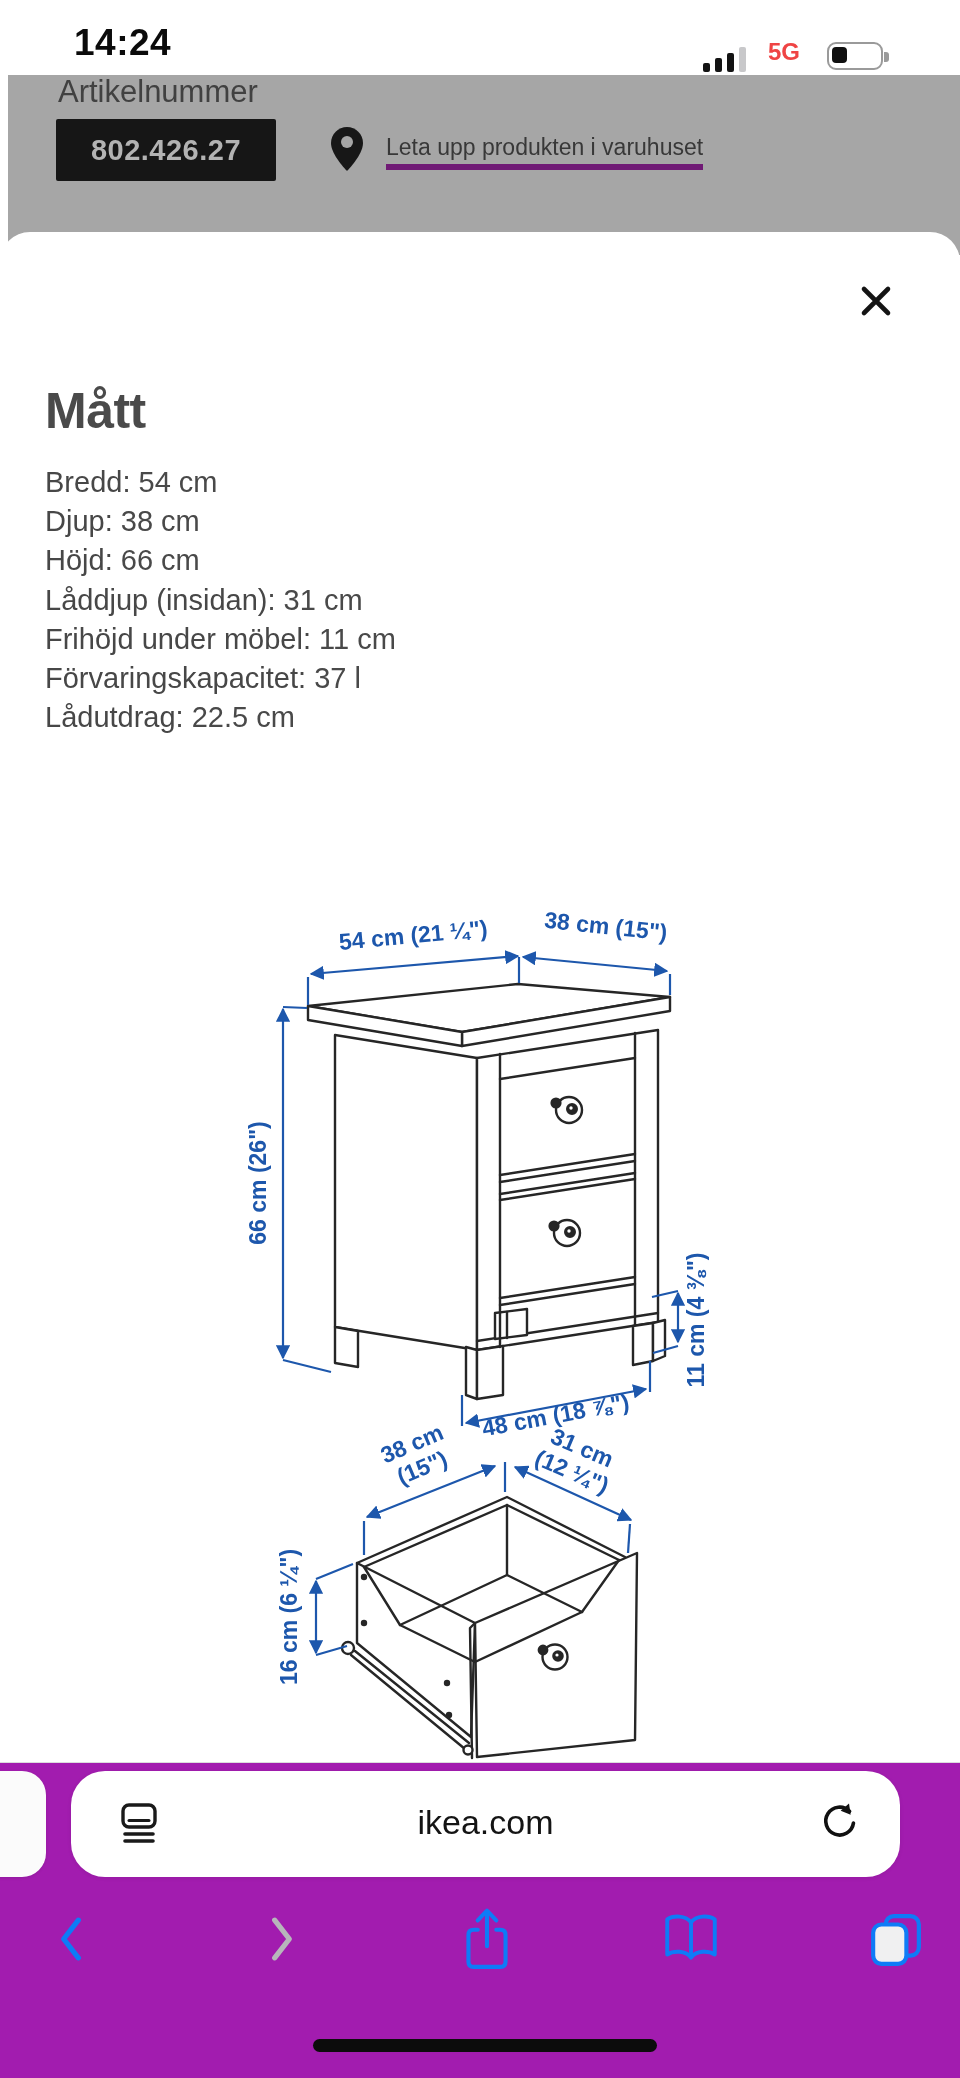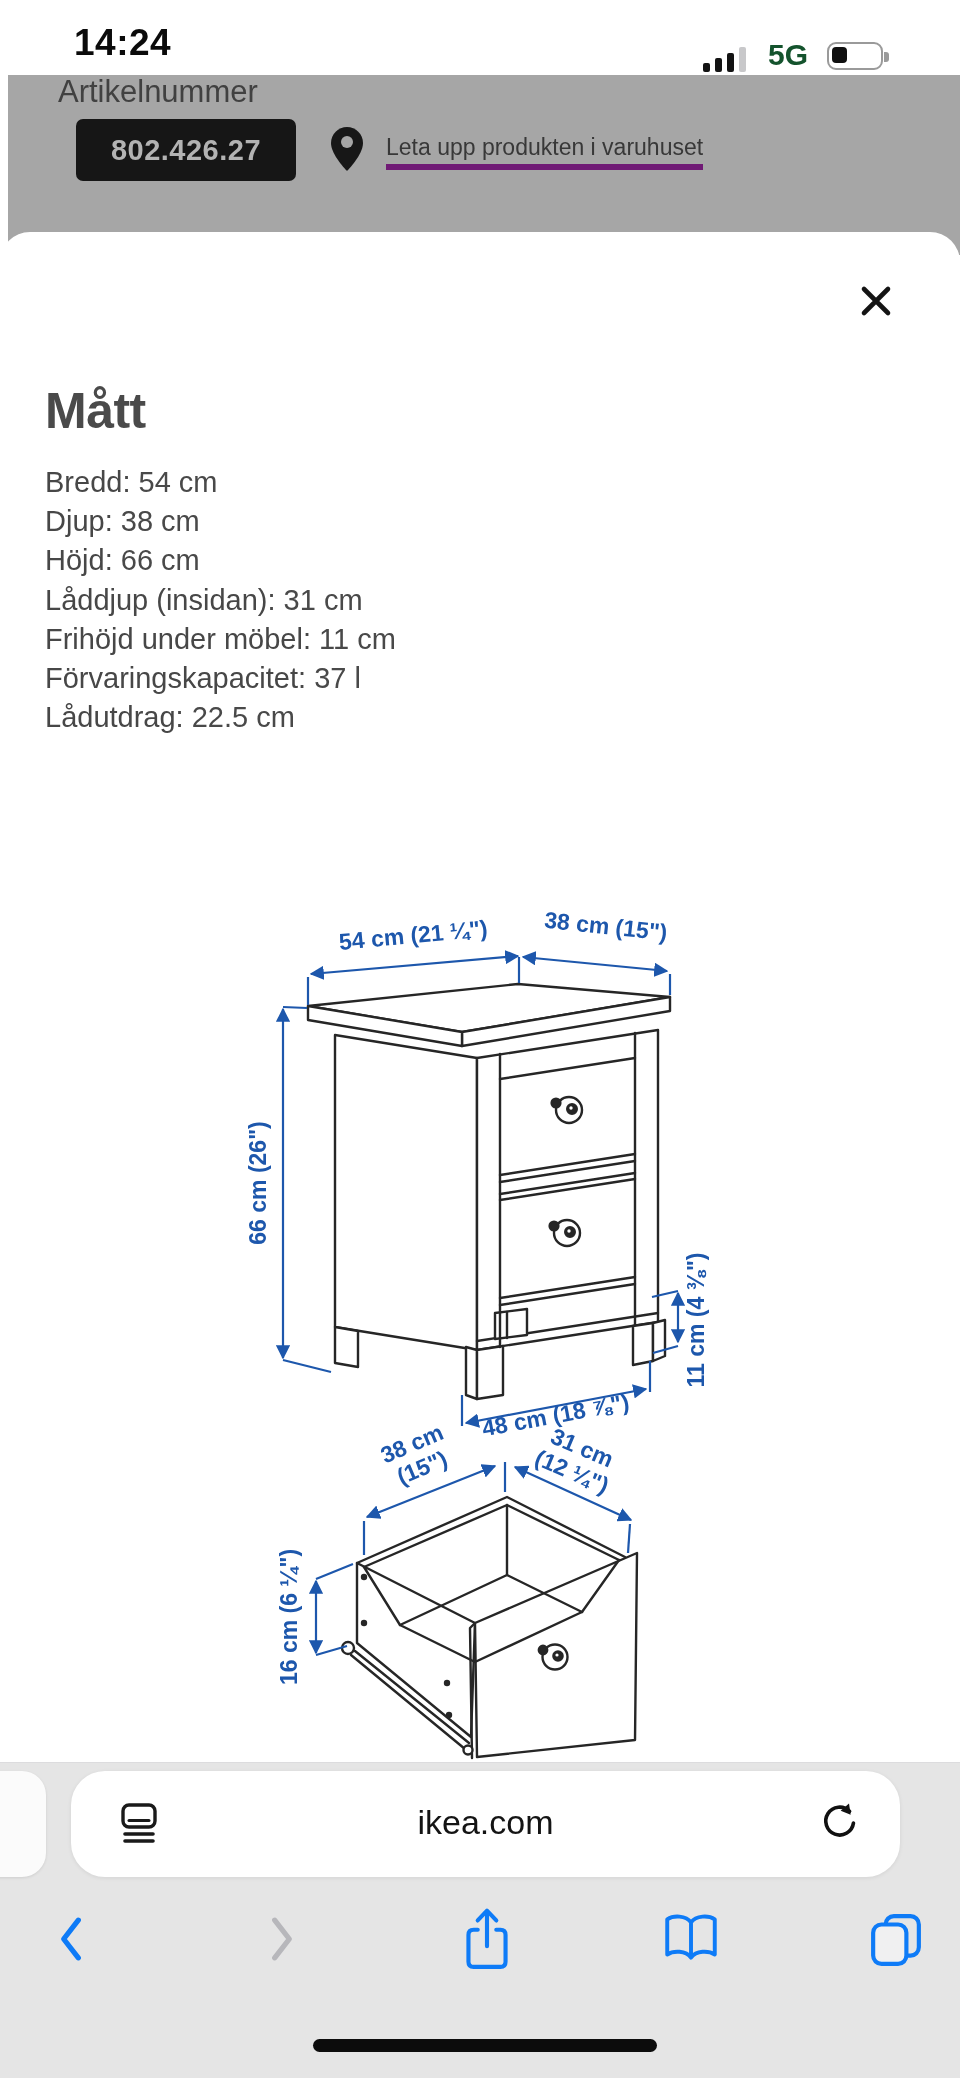--- a/index.html
+++ b/index.html
@@ -7,43 +7,43 @@
   #screen {
     position:relative; width:960px; height:2078px; overflow:hidden;
     font-family:"Liberation Sans", sans-serif; background:#ffffff;
   }
   
   #status-bar { position:absolute; top:0; left:0; width:960px; height:75px; background:#ffffff; z-index:40; }
   .time { position:absolute; left:74px; top:22px; font-size:37px; font-weight:700; color:#0b0b0b; letter-spacing:.5px; }
   .sig { position:absolute; left:703px; top:42px; display:flex; align-items:flex-end; gap:5px; height:30px; }
   .sig i { display:block; width:7px; border-radius:2px; background:#131313; }
   .sig i.dim { background:#c8c8ca; }
-  .net { position:absolute; left:768px; top:38px; font-size:30px; font-weight:700; color:#14532d; }
+  .net { position:absolute; left:768px; top:38px; font-size:24px; font-weight:700; color:#ef4444; }
   .batt { position:absolute; left:827px; top:42px; width:56px; height:28px; border:2.5px solid #9a9a9a; border-radius:9px; }
   .batt .fill { position:absolute; left:3px; top:3px; width:15px; height:16px; background:#101010; border-radius:4px; }
   .batt .nub { position:absolute; right:-8px; top:8px; width:5px; height:10px; background:#9a9a9a; border-radius:0 3px 3px 0; }
   
   #dim-band { position:absolute; top:75px; left:8px; width:960px; height:180px; background:#a6a6a6; z-index:1; overflow:hidden; }
   .art-label { position:absolute; left:50px; top:-1px; font-size:31px; color:#414141; }
-  .art-badge { position:absolute; left:48px; top:44px; width:220px; height:62px; background:#161616; border-radius:7px;
-               display:flex; align-items:center; justify-content:center; font-size:29px; font-weight:700; color:#b3b3b3; letter-spacing:.5px;margin-left:20px;}
+  .art-badge { position:absolute; left:48px; top:44px; width:220px; height:62px; background:#161616; border-radius:2px;
+               display:flex; align-items:center; justify-content:center; font-size:29px; font-weight:700; color:#b3b3b3; letter-spacing:.5px;}
   .pin { position:absolute; left:320px; top:50px; }
   .store-link { position:absolute; left:378px; top:59px; font-size:23px; color:#383838;
                 border-bottom:6px solid #701a75; padding-bottom:3px; cursor:pointer; }
   
   #sheet { position:absolute; top:232px; left:0; width:960px; height:1846px; background:#ffffff;
            border-radius:30px 30px 0 0; z-index:5; }
   #close-btn { position:absolute; top:40px; left:846px; width:60px; height:60px; background:none; border:none; cursor:pointer;
                display:flex; align-items:center; justify-content:center; }
   #modal-title { position:absolute; left:45px; top:150px; font-size:50px; font-weight:700; color:#4a4a4a; letter-spacing:-.5px; }
   #spec-list { position:absolute; left:45px; top:231px; font-size:29px; color:#494949; line-height:39.2px; }
   #spec-list b { font-weight:400; color:#474747; }
   #diagram { position:absolute; left:185px; top:663px; }
   
-  #chrome { position:absolute; top:1762px; left:0; width:960px; height:316px; background:#e5e5e5;
+  #chrome { position:absolute; top:1762px; left:0; width:960px; height:316px; background:#a21caf;
             border-top:1px solid #dcdcde; z-index:30; }
   .tab-peek { position:absolute; left:-36px; top:8px; width:82px; height:106px; border-radius:24px; background:#fbfbfb;
               box-shadow:0 1px 3px rgba(0,0,0,.10); }
   #url-bar { position:absolute; left:71px; top:8px; width:829px; height:106px; border-radius:34px; background:#ffffff;
              box-shadow:0 1px 4px rgba(0,0,0,.08); cursor:pointer; }
   .url-text { position:absolute; left:0; right:0; top:32px; text-align:center; font-size:34px; font-weight:500; color:#141414; }
   .cap-btn { position:absolute; top:0; width:90px; height:106px; background:none; border:none; cursor:pointer;
              display:flex; align-items:center; justify-content:center; }
   #reader-btn { left:24px; } #reload-btn { right:16px; }
   .tb-btn { position:absolute; top:142px; width:70px; height:70px; background:none; border:none; cursor:pointer;

